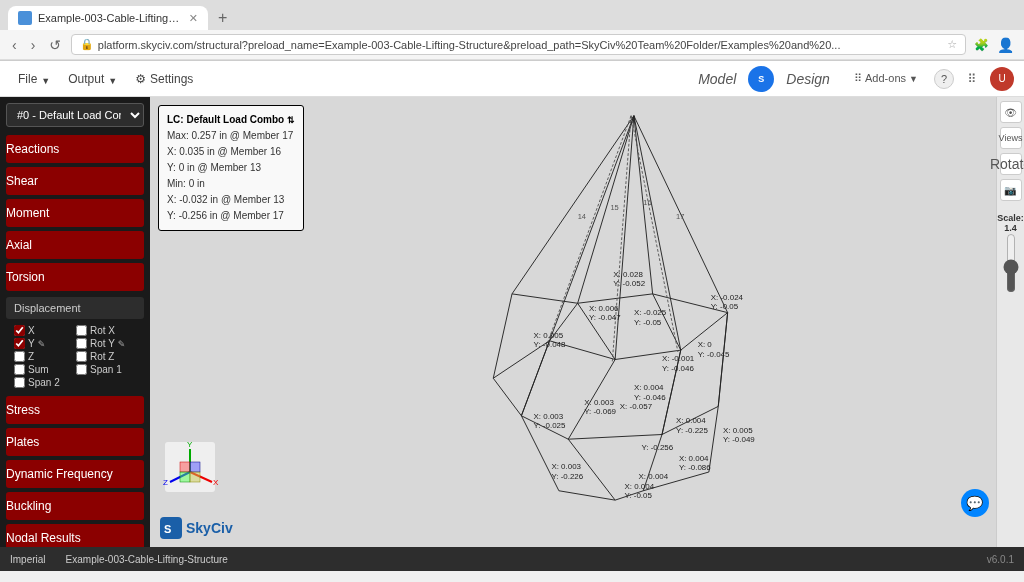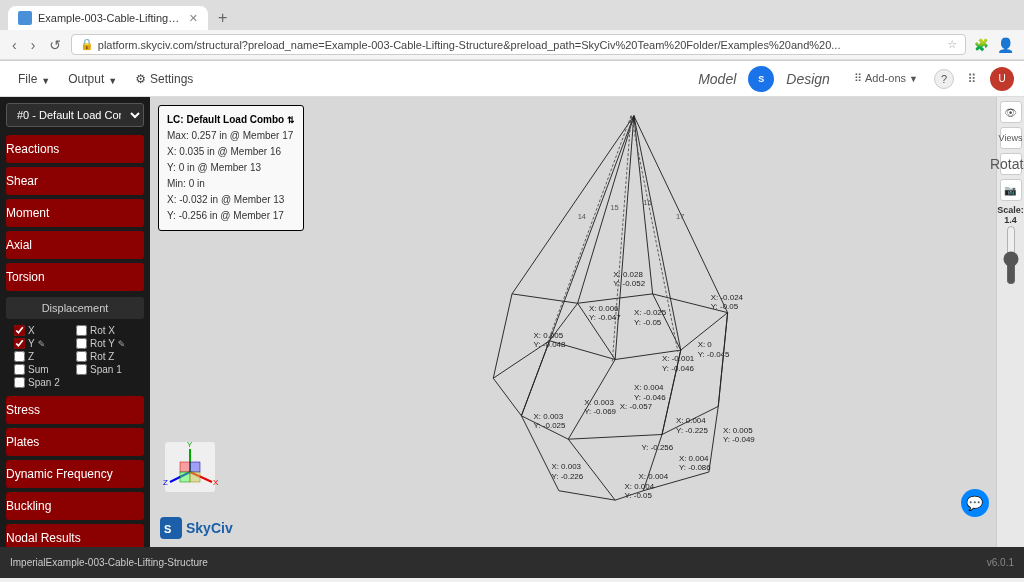--- a/index.html
+++ b/index.html
@@ -36,21 +36,21 @@
     .toolbar-avatar { width: 24px; height: 24px; border-radius: 50%; background: #c0392b; display: flex; align-items: center; justify-content: center; font-size: 10px; color: #fff; cursor: pointer; }
 
     
     .app-body { display: flex; height: calc(582px - 36px - 56px); }
     
     .sidebar { width: 150px; background: #1a1a1a; display: flex; flex-direction: column; overflow-y: auto; flex-shrink: 0; }
     .sidebar-dropdown { margin: 6px; }
     .sidebar-select { width: 100%; background: #2d2d2d; color: #fff; border: 1px solid #555; border-radius: 3px; padding: 4px 6px; font-size: 11px; cursor: pointer; }
     .sidebar-btn { display: block; width: calc(100% - 12px); margin: 2px 6px; padding: 7px 0; background: #8b0000; color: #fff; border: none; border-radius: 3px; font-size: 12px; cursor: pointer; text-align: left; }
     .sidebar-section { margin: 4px 6px 2px; }
-    .sidebar-section-label { background: #2d2d2d; color: #ccc; padding: 5px 8px; font-size: 11px; border-radius: 3px; text-align: center; cursor: pointer; margin-bottom: 2px; }
+    .sidebar-section-label { background: #2d2d2d; color: #ccc; padding: 5px 8px; font-size: 11px; border-radius: 3px; text-align: left; cursor: pointer; margin-bottom: 2px; }
     .displacement-checkboxes { padding: 4px 8px; display: grid; grid-template-columns: 1fr 1fr; gap: 2px; }
     .checkbox-item { display: flex; align-items: center; gap: 3px; font-size: 10px; color: #ccc; }
     .checkbox-item input[type=checkbox] { width: 11px; height: 11px; accent-color: #8b0000; }
     .edit-icon { font-size: 9px; color: #aaa; }
 
     
     .main-content { flex: 1; background: #d8d8d8; position: relative; overflow: hidden; }
     .info-panel { position: absolute; top: 8px; left: 8px; background: rgba(255,255,255,0.85); border: 1px solid #000000; border-radius: 3px; padding: 6px 8px; font-size: 10px; line-height: 1.6; z-index: 10; }
     .info-panel .title { font-weight: bold; font-size: 10px; }
     .info-panel .info-row { color: #333; }
@@ -67,21 +67,21 @@
     .rt-slider { writing-mode: vertical-lr; direction: rtl; width: 16px; height: 60px; accent-color: #555; }
 
     
     .coord-widget { position: absolute; bottom: 50px; left: 10px; width: 60px; height: 60px; z-index: 10; }
 
     
     .skyciv-logo { position: absolute; bottom: 8px; left: 10px; display: flex; align-items: center; gap: 4px; font-size: 14px; font-weight: bold; color: #1a5fa8; z-index: 10; }
     .skyciv-logo-icon { width: 22px; height: 22px; }
 
     
-    .status-bar { height: 31px; background: #2d2d2d; display: flex; align-items: center; padding: 0 10px; font-size: 10px; color: #ccc; position: absolute; bottom: 0; left: 0; right: 0; }
+    .status-bar { height: 24px; background: #2d2d2d; display: flex; align-items: center; padding: 0 10px; gap: 20px; font-size: 10px; color: #ccc; position: absolute; bottom: 0; left: 0; right: 0; }
     .status-bar .version { margin-left: auto; color: #888; }
 
     
     .chat-btn { position: absolute; bottom: 30px; right: 35px; width: 28px; height: 28px; background: #0084ff; border-radius: 50%; display: flex; align-items: center; justify-content: center; font-size: 14px; color: #fff; cursor: pointer; z-index: 10; }
 
     .app-total { position: relative; height: 582px; overflow: hidden; }
   </style>
 </head>
 <body>
 
@@ -319,21 +319,21 @@
             <text x="595" y="210">17</text>
           </g>
         </svg>
       </div>
 
       <div class="right-toolbar">
         <div class="rt-btn">👁</div>
         <div class="rt-btn" style="font-size:9px;">Views</div>
         <div class="rt-btn" style="font-size:14px;">Rotate</div>
         <div class="rt-btn">📷</div>
-        <div style="text-align:center;">
+        <div style="margin-top:8px; text-align:center;">
           <div class="rt-scale">Scale:</div>
           <div class="rt-scale">1.4</div>
           <div class="rt-slider-container">
             <input type="range" class="rt-slider" min="0" max="10" value="4" orient="vertical" style="writing-mode: vertical-lr; direction: rtl; height: 60px; width: 16px;">
           </div>
         </div>
       </div>
 
       <div class="coord-widget">
         <svg width="60" height="60" viewBox="0 0 60 60" xmlns="http://www.w3.org/2000/svg">

